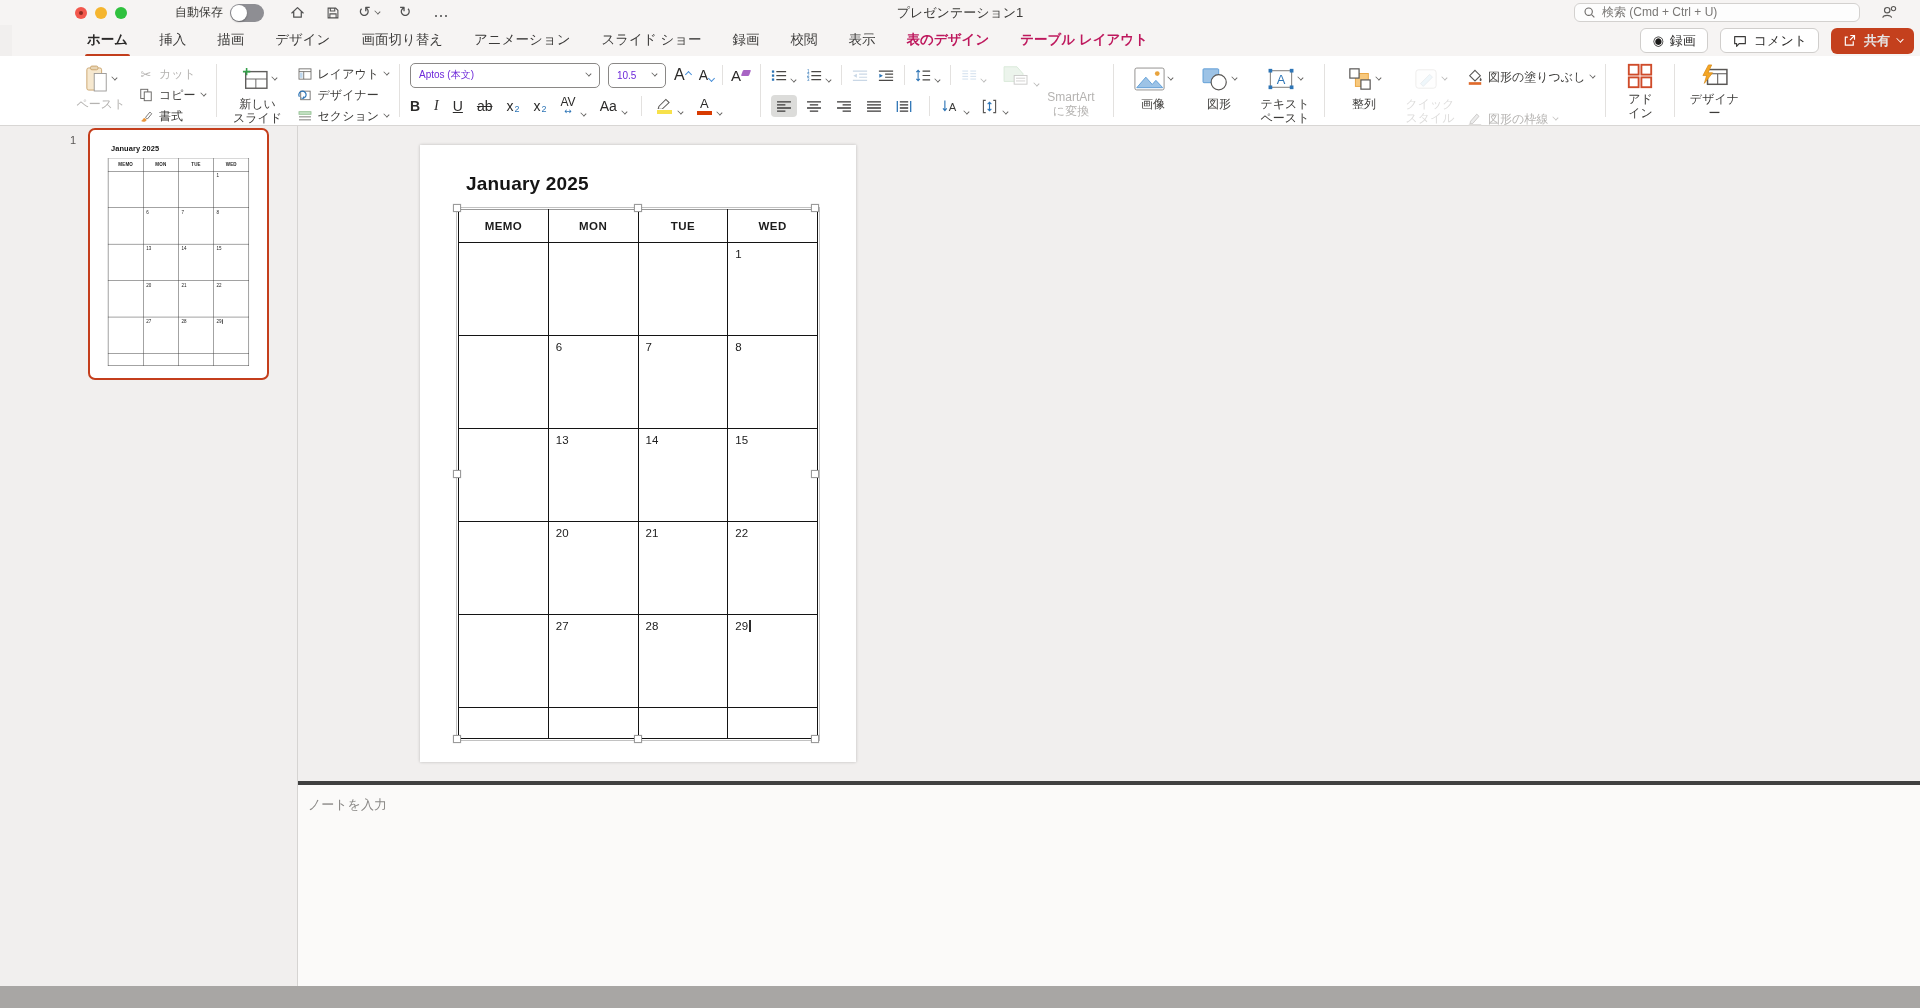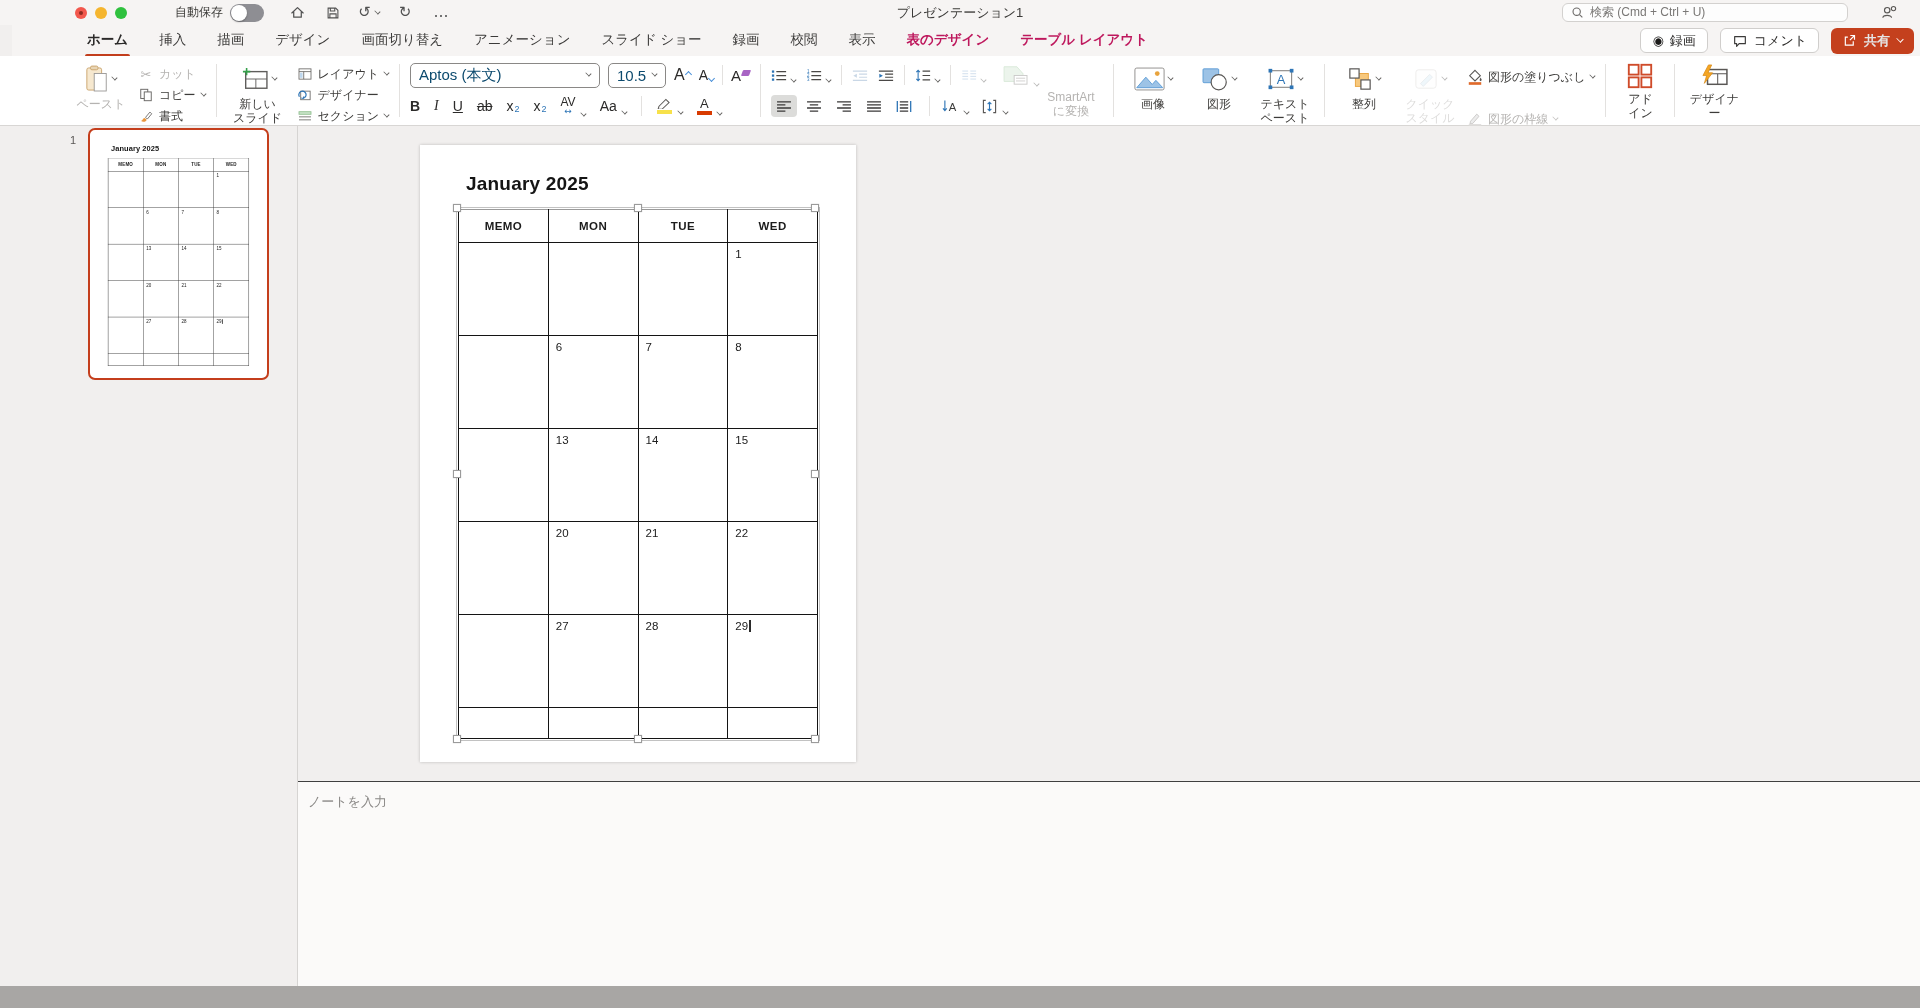--- a/index.html
+++ b/index.html
@@ -18,21 +18,21 @@
   .autosave { display:flex; align-items:center; gap:7px; margin-left:48px; font-size:12px; color:#3c3b39; }
   .toggle { width:34px; height:18px; border-radius:9px; background:#8e8e93; position:relative; display:inline-block; }
   .toggle .knob { position:absolute; left:1px; top:1px; width:16px; height:16px; border-radius:50%; background:#fff; box-shadow:0 1px 2px rgba(0,0,0,.3); }
   .tb-ic { display:inline-flex; align-items:center; justify-content:center; height:22px; min-width:22px; color:#515151; }
   .tb-group { display:flex; align-items:center; gap:14px; margin-left:22px; }
   .glyph { font-size:15px; line-height:1; color:#515151; font-family:"DejaVu Sans",sans-serif; }
   .chev { width:6px; height:6px; border-right:1.5px solid #5f5d5b; border-bottom:1.5px solid #5f5d5b;
     display:inline-block; transform:rotate(45deg) scale(1,.75); margin-top:-3px; }
   .chev.sm { width:5px; height:5px; }
   .doc-title { position:absolute; left:0; right:0; text-align:center; font-size:13px; color:#3c3b39; }
-  .search-box { position:absolute; right:72px; top:3px; width:286px; height:19px; background:#fdfdfd;
+  .search-box { position:absolute; right:60px; top:3px; width:286px; height:19px; background:#fdfdfd;
     border:1px solid #d3d1cf; border-radius:6px; display:flex; align-items:center; gap:6px; padding:0 8px; }
   .search-box span { font-size:12px; color:#7a7876; }
   .acct { position:absolute; right:22px; top:3px; }
 
   
   .tabrow { position:absolute; left:0; top:25px; width:1920px; height:31px; background:#f6f4f3;
     display:flex; align-items:center;margin-left:12px; }
   .tabs { display:flex; align-items:center; gap:31px; margin-left:75px; }
   .tab { font-size:13.5px; color:#3b3a39; position:relative; padding:6px 0 8px; cursor:default; white-space:nowrap; }
   .tab.active { color:#2b2a29; font-weight:700; }
@@ -56,21 +56,21 @@
   .rb-big .icwrap { height:34px; display:flex; align-items:center; gap:3px; }
   .lbl { font-size:12px; color:#3c3b39; text-align:center; line-height:1.15; margin-top:2px; white-space:pre-line; }
   .lbl.dis { color:#b5b3b1; }
   .rb-col { display:flex; flex-direction:column; justify-content:flex-start; gap:3px; padding-top:3px; }
   .rb-small { height:18px; display:flex; align-items:center; gap:5px; font-size:12px; color:#3c3b39; white-space:nowrap; }
   .rb-small.dis, .rb-small.dis .glyph { color:#b5b3b1; }
   .ic14 { width:16px; display:inline-flex; justify-content:center; }
   .fontrow { display:flex; align-items:center; gap:8px; height:30px; }
   .fmtrow { display:flex; align-items:center; gap:14px; height:28px; margin-top:2px; }
   .combo { height:25px; border:1px solid #8a8886; border-radius:5px; background:#fff; display:flex;
-    align-items:center; justify-content:space-between; padding:0 8px; font-size:15px; color:#0c4a6e; }
+    align-items:center; justify-content:space-between; padding:0 8px; font-size:10px; color:#6d28d9; }
   .combo.fname { width:190px; }
   .combo.fsize { width:58px; }
   .fbtn { font-size:14px; color:#2b2a29; display:inline-flex; align-items:flex-end; gap:1px; position:relative; }
   .fbtn b { font-weight:700; } .fbtn i { font-family:"Liberation Serif",serif; }
   .fbtn .u { text-decoration:underline; } .fbtn .st { text-decoration:line-through; }
   .caretup { width:5px; height:5px; border-right:1.5px solid #4a90d9; border-bottom:1.5px solid #4a90d9;
     display:inline-block; transform:rotate(-135deg); margin-bottom:7px; }
   .caretdn { width:5px; height:5px; border-right:1.5px solid #4a90d9; border-bottom:1.5px solid #4a90d9;
     display:inline-block; transform:rotate(45deg); margin-bottom:2px; }
   .eraser { width:8px; height:6px; background:#a864c4; transform:skewX(-20deg); display:inline-block; margin-bottom:8px; border-radius:1px; }
@@ -97,21 +97,21 @@
   .cal-host { position:absolute; left:38px; top:64px; width:360px; height:530px; }
   table.cal { border-collapse:collapse; table-layout:fixed; width:360px; height:530px; background:#fff; }
   table.cal th { height:33px; border:1.8px solid #141414; border-top:1px solid #9a9a9a;
     font-size:11.5px; font-weight:700; color:#1c1c1c; text-align:center; letter-spacing:.4px; }
   table.cal td { border:1.8px solid #141414; font-size:11.5px; color:#202020; text-align:left;
     vertical-align:top; padding:5px 0 0 7px; }
   .caret { display:inline-block; width:1.5px; height:12px; background:#2b2b2b; margin-left:1px; vertical-align:-2px; }
   .sel-outline { position:absolute; left:-2px; top:-2px; right:-2px; bottom:-2px; border:1px solid #c2c2c2; pointer-events:none; }
   .handle { position:absolute; width:8px; height:8px; background:#fff; border:1px solid #9b9b9b; box-shadow:0 0 1px rgba(0,0,0,.25); }
 
-  .notes { position:absolute; left:298px; top:655px; width:1622px; height:205px; background:#fbfaf9; border-top:1px solid #404040; }
+  .notes { position:absolute; left:298px; top:655px; width:1622px; height:205px; background:#fbfaf9; border-top:4px solid #404040; }
   .notes-ph { position:absolute; left:10px; top:11px; font-size:13px; color:#8a8886; }
 
   .bottomstrip { position:absolute; left:0; top:986px; width:1920px; height:22px; background:#a8a6a4; }
 
   svg { display:block; }
   .dis-ic { opacity:.45; }
 </style>
 </head>
 <body>
 

